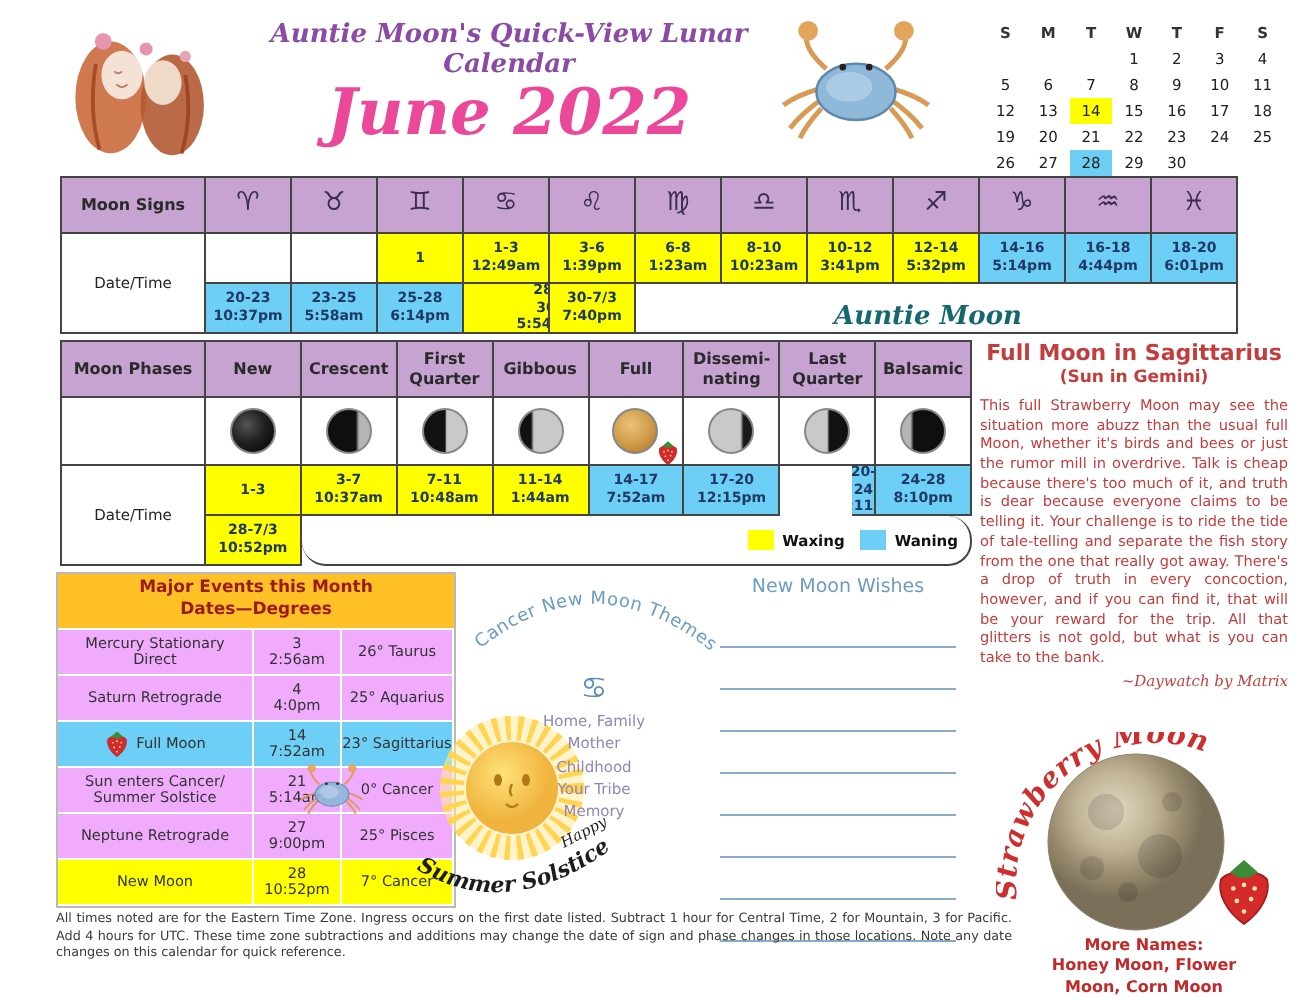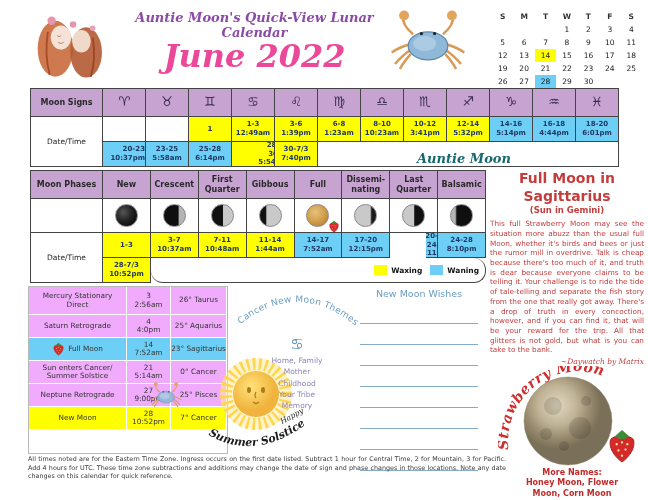--- a/index.html
+++ b/index.html
@@ -44,21 +44,21 @@
   .m-last-quarter{background:linear-gradient(90deg,#c9c9c9 0 50%,#111 56% 100%);}
   .m-balsamic{background:linear-gradient(90deg,#b5b5b5 0 20%,#0f0f0f 28% 100%);}
   .mooncell{position:relative;background:#fff;}
   .mooncell .berry{position:absolute;right:1px;bottom:-1px;}
   .legend-cell{flex-direction:row;justify-content:flex-end;gap:8px;padding-right:6px;background:#fff;border-radius:12px;}
   .legend-item{display:flex;flex-direction:row;align-items:center;gap:4px;font-size:7.5px;font-weight:bold;color:#111;}
   .swatch{width:13px;height:10px;display:inline-block;}
 
   
   #fullmoon-note{position:absolute;left:490px;top:170px;width:154px;color:#c43d3d;}
-  .fm-title{font-size:14px;font-weight:bold;text-align:center;line-height:1.25;}
+  .fm-title{font-size:11px;font-weight:bold;text-align:center;line-height:1.25;}
   .fm-sub{font-size:8.5px;font-weight:bold;text-align:center;line-height:1.2;}
   .fm-body{margin-top:4px;font-size:7.3px;line-height:1.33;text-align:justify;}
   .fm-byline{margin-top:2px;font-size:7.5px;font-style:italic;text-align:right;font-family:"DejaVu Serif",serif;}
 
   
   #events-table{position:absolute;left:28px;top:286px;width:198px;display:grid;grid-template-columns:98px 44px 56px;grid-template-rows:28px repeat(6,23px);border:1px solid #b9b9b9;}
   .ev-head{grid-column:1/4;background:#ffc125;color:#9b1b1b;font-weight:bold;font-size:8.5px;text-align:center;line-height:1.35;padding-top:2px;border-bottom:1px solid #fff;}
   .ev-cell{border-right:1px solid #fff;border-bottom:1px solid #fff;display:flex;flex-direction:column;align-items:center;justify-content:center;text-align:center;font-size:7.3px;color:#333;line-height:1.15;overflow:hidden;}
   .ev-name{flex-direction:row;gap:3px;padding:0 2px;}
   #events-crab{position:absolute;left:120px;top:95px;z-index:2;opacity:.92;}
@@ -176,21 +176,21 @@
     </div>
 
   <div id="signs-grid" class="gridtable">
     <div class="cell phead" style="grid-area:1/1">Moon Signs</div>
     <div class="cell dlab" style="grid-area:2/1/4/2">Date/Time</div>
     <div class="cell bg-white sig-cell" style="grid-area:3/7/4/14">
       <span class="signature">Auntie Moon</span>
     </div>
   <div class="cell phead sym" style="grid-area: 1 / 2;">♈</div>
       <div class="cell dt bg-white" style="grid-area: 2 / 2;"></div>
-      <div class="cell dt bg-blue" style="grid-area: 3 / 2; align-items: flex-end;">
+      <div class="cell dt bg-blue" style="grid-area: 3 / 2;">
         <div>20-23</div>
         <div>10:37pm</div>
       </div>
       <div class="cell phead sym" style="grid-area: 1 / 3;">♉</div>
       <div class="cell dt bg-white" style="grid-area: 2 / 3;"></div>
       <div class="cell dt bg-blue" style="grid-area: 3 / 3;">
         <div>23-25</div>
         <div>5:58am</div>
       </div>
       <div class="cell phead sym" style="grid-area: 1 / 4;">♊</div>
@@ -352,20 +352,24 @@
     </div>
 
   <div id="fullmoon-note">
     <div class="fm-title">Full Moon in Sagittarius</div>
     <div class="fm-sub">(Sun in Gemini)</div>
     <div class="fm-body">This full Strawberry Moon may see the situation more abuzz than the usual full Moon, whether it's birds and bees or just the rumor mill in overdrive. Talk is cheap because there's too much of it, and truth is dear because everyone claims to be telling it. Your challenge is to ride the tide of tale-telling and separate the fish story from the one that really got away. There's a drop of truth in every concoction, however, and if you can find it, that will be your reward for the trip. All that glitters is not gold, but what is you can take to the bank.</div>
     <div class="fm-byline">~Daywatch by Matrix</div>
   </div>
 
   <div id="events-table">
+    <div class="ev-head">
+      <div>Major Events this Month</div>
+      <div>Dates—Degrees</div>
+    </div>
   <div class="ev-cell ev-name bg-purple">
         <span>Mercury Stationary Direct</span>
       </div>
       <div class="ev-cell bg-purple">
         <div>3</div>
         <div>2:56am</div>
       </div>
       <div class="ev-cell bg-purple">26° Taurus</div>
       <div class="ev-cell ev-name bg-purple">
         <span>Saturn Retrograde</span>

